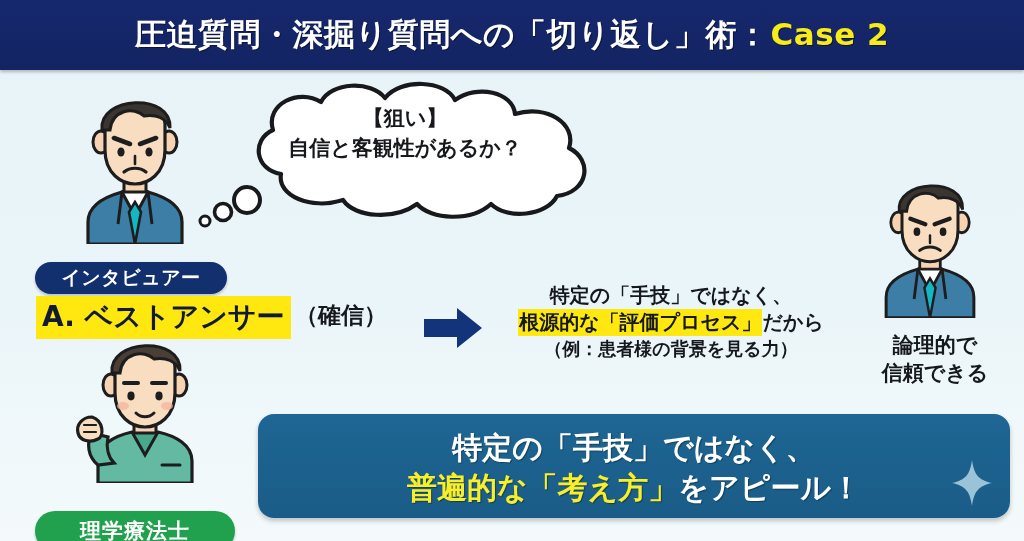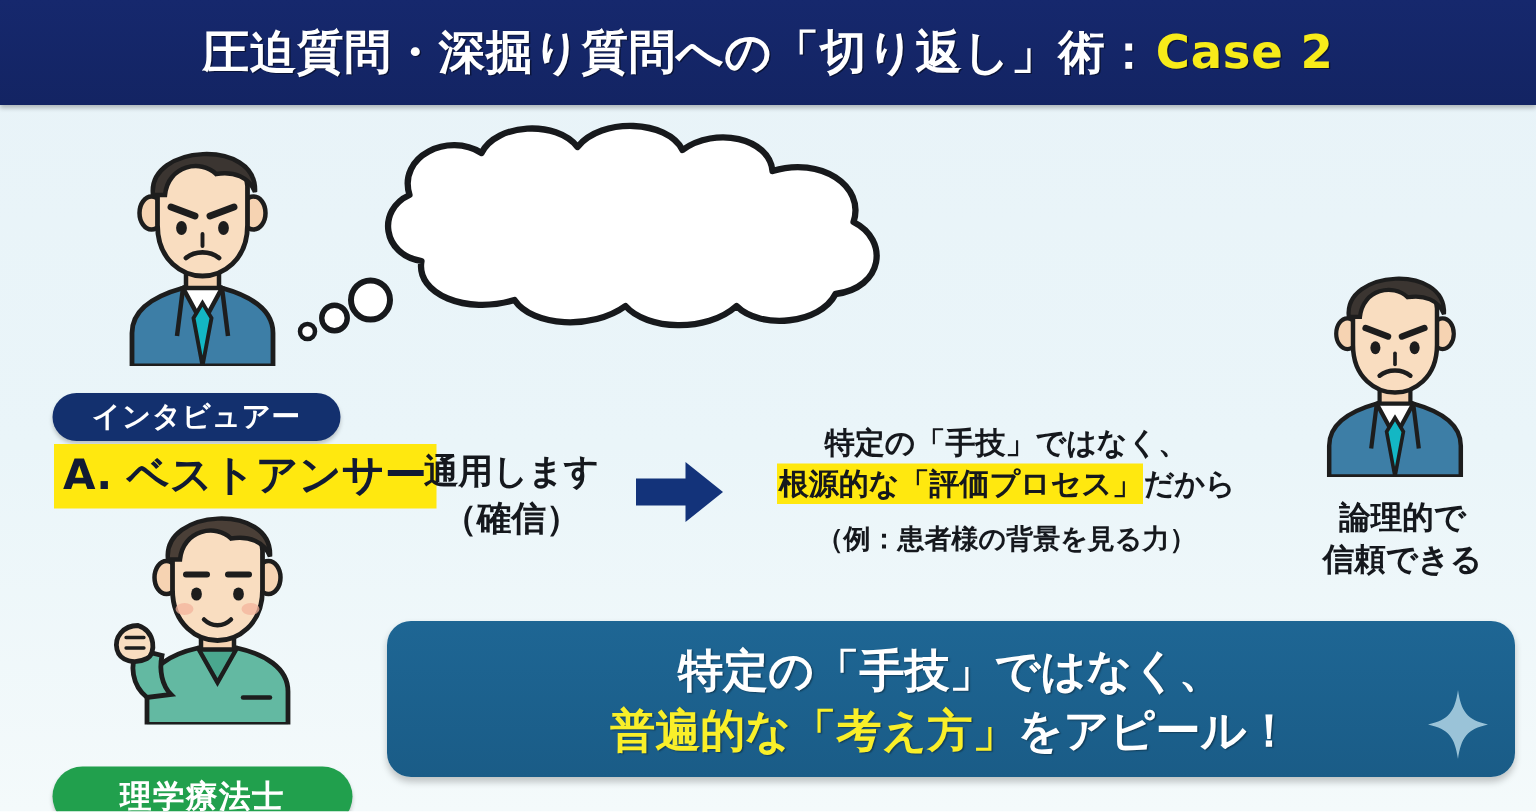--- a/index.html
+++ b/index.html
@@ -81,21 +81,21 @@
 
   
   .reason {
     position: absolute; left: 492px; top: 282px; width: 358px;
     text-align: center; color: #15181d; font-weight: bold;
     line-height: 1.36;
   }
   .reason-l1 { font-size: 20px; white-space: nowrap; }
   .reason-l2 { font-size: 20px; white-space: nowrap; }
   .reason-l2 .hl { background: #ffe80f; padding: 1px 1px 2px 1px; }
-  .reason-l3 { font-size: 18px; white-space: nowrap; margin-top: 12px; }
+  .reason-l3 { font-size: 18px; white-space: nowrap; margin-top: 1px; }
 
   
   .right-caption {
     position: absolute; left: 855px; top: 332px; width: 160px;
     text-align: center; color: #15181d; font-weight: bold;
     font-size: 21px; line-height: 1.32;
   }
 
   
   .banner {
@@ -176,20 +176,24 @@
                C398 82 394 114 362 118
                C352 138 312 142 296 126
                C276 144 236 142 222 126
                C200 142 160 140 148 122
                C116 132 82 118 86 96
                C60 92 56 62 78 52 Z" fill="#ffffff" stroke="#17191c" stroke-width="4.2" stroke-linejoin="round"></path>
       <circle cx="52" cy="122" r="13" fill="#ffffff" stroke="#17191c" stroke-width="4"></circle>
       <circle cx="28" cy="134" r="8.5" fill="#ffffff" stroke="#17191c" stroke-width="3.6"></circle>
       <circle cx="10" cy="143" r="5" fill="#ffffff" stroke="#17191c" stroke-width="3"></circle>
     </svg>
+    <div class="bubble-text">
+      <div>【狙い】</div>
+      <div>自信と客観性があるか？</div>
+    </div>
   </div>
 
   <div class="best-answer">A. ベストアンサー</div>
 
   <div class="person" style="left:62px; top:333px;">
     <svg width="160" height="150" viewBox="0 0 160 150">
 
       <path d="M36 150 L36 128 C36 112 52 103 70 99 L96 99 C114 103 130 112 130 128 L130 150 Z" fill="#63b9a2" stroke="#1d1d1d" stroke-width="3.2"></path>
 
       <path d="M70 99 L83 122 L96 99" fill="#4aa78e" stroke="#1d1d1d" stroke-width="3"></path>
@@ -220,21 +224,20 @@
 
       <path d="M74 80 C79 85 87 85 92 80" fill="none" stroke="#1d1d1d" stroke-width="3" stroke-linecap="round"></path>
     </svg>
   </div>
 
   <div class="pill pill-pt">
     <span>理学療法士</span>
   </div>
 
   <div class="answer-left">
-    <div>通用します</div>
     <div>（確信）</div>
   </div>
 
   <div class="arrow">
     <svg width="58" height="40" viewBox="0 0 58 40">
       <path d="M0 11 L33 11 L33 0 L58 20 L33 40 L33 29 L0 29 Z" fill="#13337a"></path>
     </svg>
   </div>
 
   <div class="reason">

